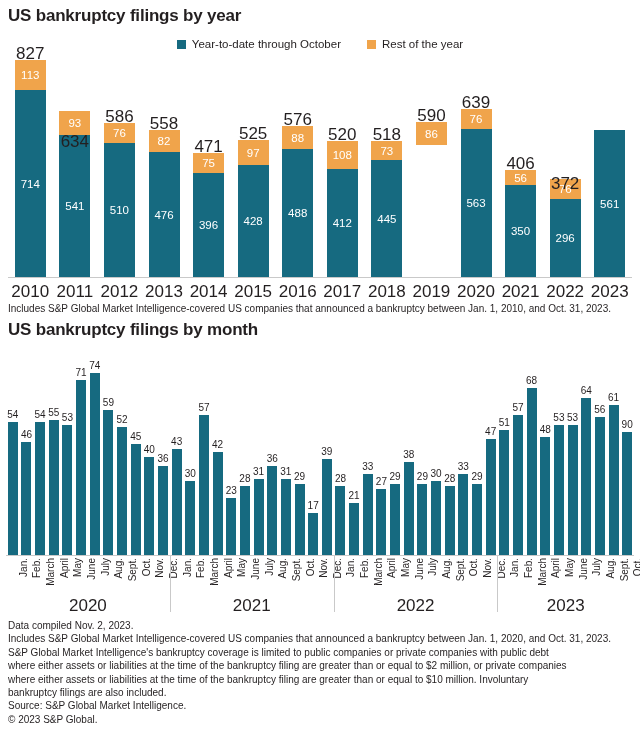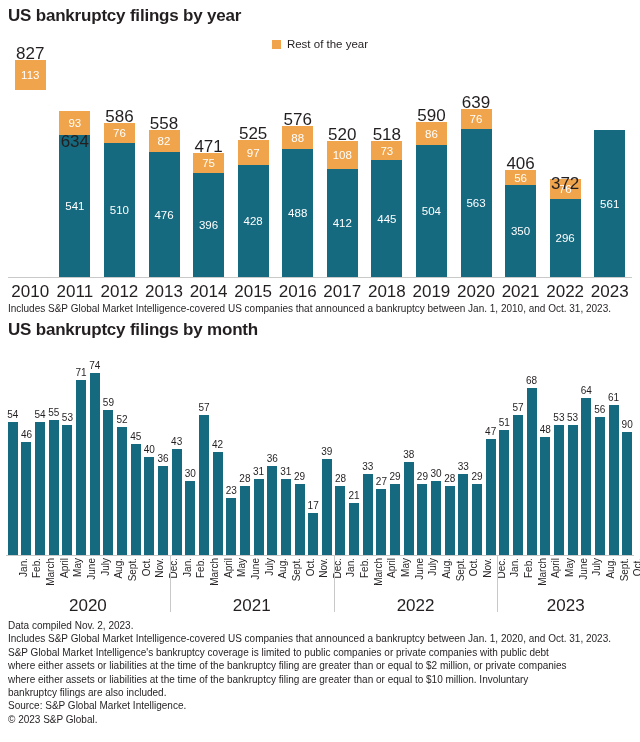--- a/index.html
+++ b/index.html
@@ -25,26 +25,31 @@
 </style>
 </head>
 <body>
 
 <div class="canvas">
 
   <div class="title title1">US bankruptcy filings by year</div>
 
   <div class="legend">
     <span class="legend-item">
+      <span class="swatch" style="background: rgb(22, 106, 128);"></span>
+      <span>Year-to-date through October</span>
+    </span>
+    <span class="legend-item">
       <span class="swatch" style="background: rgb(240, 164, 75);"></span>
       <span>Rest of the year</span>
     </span>
   </div>
 
   <div id="chart1-plot" class="abs" style="left:0;top:0;width:640px;height:300px;">
+      <div class="seg" style="left: 14.7857px; top: 90px; width: 31px; height: 187px; background: rgb(22, 106, 128);">714</div>
       <div class="seg" style="left: 14.7857px; top: 60px; width: 31px; height: 30px; background: rgb(240, 164, 75);">113</div>
       <div class="tlbl" style="left: 8.28571px; top: 44px; width: 44px;">827</div>
       <div class="tlbl" style="left: 8.28571px; top: 282px; width: 44px;">2010</div>
       <div class="seg" style="left: 59.3571px; top: 135px; width: 31px; height: 142px; background: rgb(22, 106, 128);">541</div>
       <div class="seg" style="left: 59.3571px; top: 111px; width: 31px; height: 24px; background: rgb(240, 164, 75);">93</div>
       <div class="tlbl" style="left: 52.8571px; top: 95px; width: 44px; margin-top: 37px;">634</div>
       <div class="tlbl" style="left: 52.8571px; top: 282px; width: 44px;">2011</div>
       <div class="seg" style="left: 103.929px; top: 143px; width: 31px; height: 134px; background: rgb(22, 106, 128);">510</div>
       <div class="seg" style="left: 103.929px; top: 123px; width: 31px; height: 20px; background: rgb(240, 164, 75);">76</div>
       <div class="tlbl" style="left: 97.4286px; top: 107px; width: 44px;">586</div>
@@ -66,21 +71,20 @@
       <div class="tlbl" style="left: 275.714px; top: 110px; width: 44px;">576</div>
       <div class="tlbl" style="left: 275.714px; top: 282px; width: 44px;">2016</div>
       <div class="seg" style="left: 326.786px; top: 169px; width: 31px; height: 108px; background: rgb(22, 106, 128);">412</div>
       <div class="seg" style="left: 326.786px; top: 141px; width: 31px; height: 28px; background: rgb(240, 164, 75);">108</div>
       <div class="tlbl" style="left: 320.286px; top: 125px; width: 44px;">520</div>
       <div class="tlbl" style="left: 320.286px; top: 282px; width: 44px;">2017</div>
       <div class="seg" style="left: 371.357px; top: 160px; width: 31px; height: 117px; background: rgb(22, 106, 128);">445</div>
       <div class="seg" style="left: 371.357px; top: 141px; width: 31px; height: 19px; background: rgb(240, 164, 75);">73</div>
       <div class="tlbl" style="left: 364.857px; top: 125px; width: 44px;">518</div>
       <div class="tlbl" style="left: 364.857px; top: 282px; width: 44px;">2018</div>
-      <div class="seg" style="left: 415.929px; top: 145px; width: 31px; height: 132px; background: rgb(22, 106, 128);">504</div>
       <div class="seg" style="left: 415.929px; top: 122px; width: 31px; height: 23px; background: rgb(240, 164, 75);">86</div>
       <div class="tlbl" style="left: 409.429px; top: 106px; width: 44px;">590</div>
       <div class="tlbl" style="left: 409.429px; top: 282px; width: 44px;">2019</div>
       <div class="seg" style="left: 460.5px; top: 129px; width: 31px; height: 148px; background: rgb(22, 106, 128);">563</div>
       <div class="seg" style="left: 460.5px; top: 109px; width: 31px; height: 20px; background: rgb(240, 164, 75);">76</div>
       <div class="tlbl" style="left: 454px; top: 93px; width: 44px;">639</div>
       <div class="tlbl" style="left: 454px; top: 282px; width: 44px;">2020</div>
       <div class="seg" style="left: 505.071px; top: 185px; width: 31px; height: 92px; background: rgb(22, 106, 128);">350</div>
       <div class="seg" style="left: 505.071px; top: 170px; width: 31px; height: 15px; background: rgb(240, 164, 75);">56</div>
       <div class="tlbl" style="left: 498.571px; top: 154px; width: 44px;">406</div>

